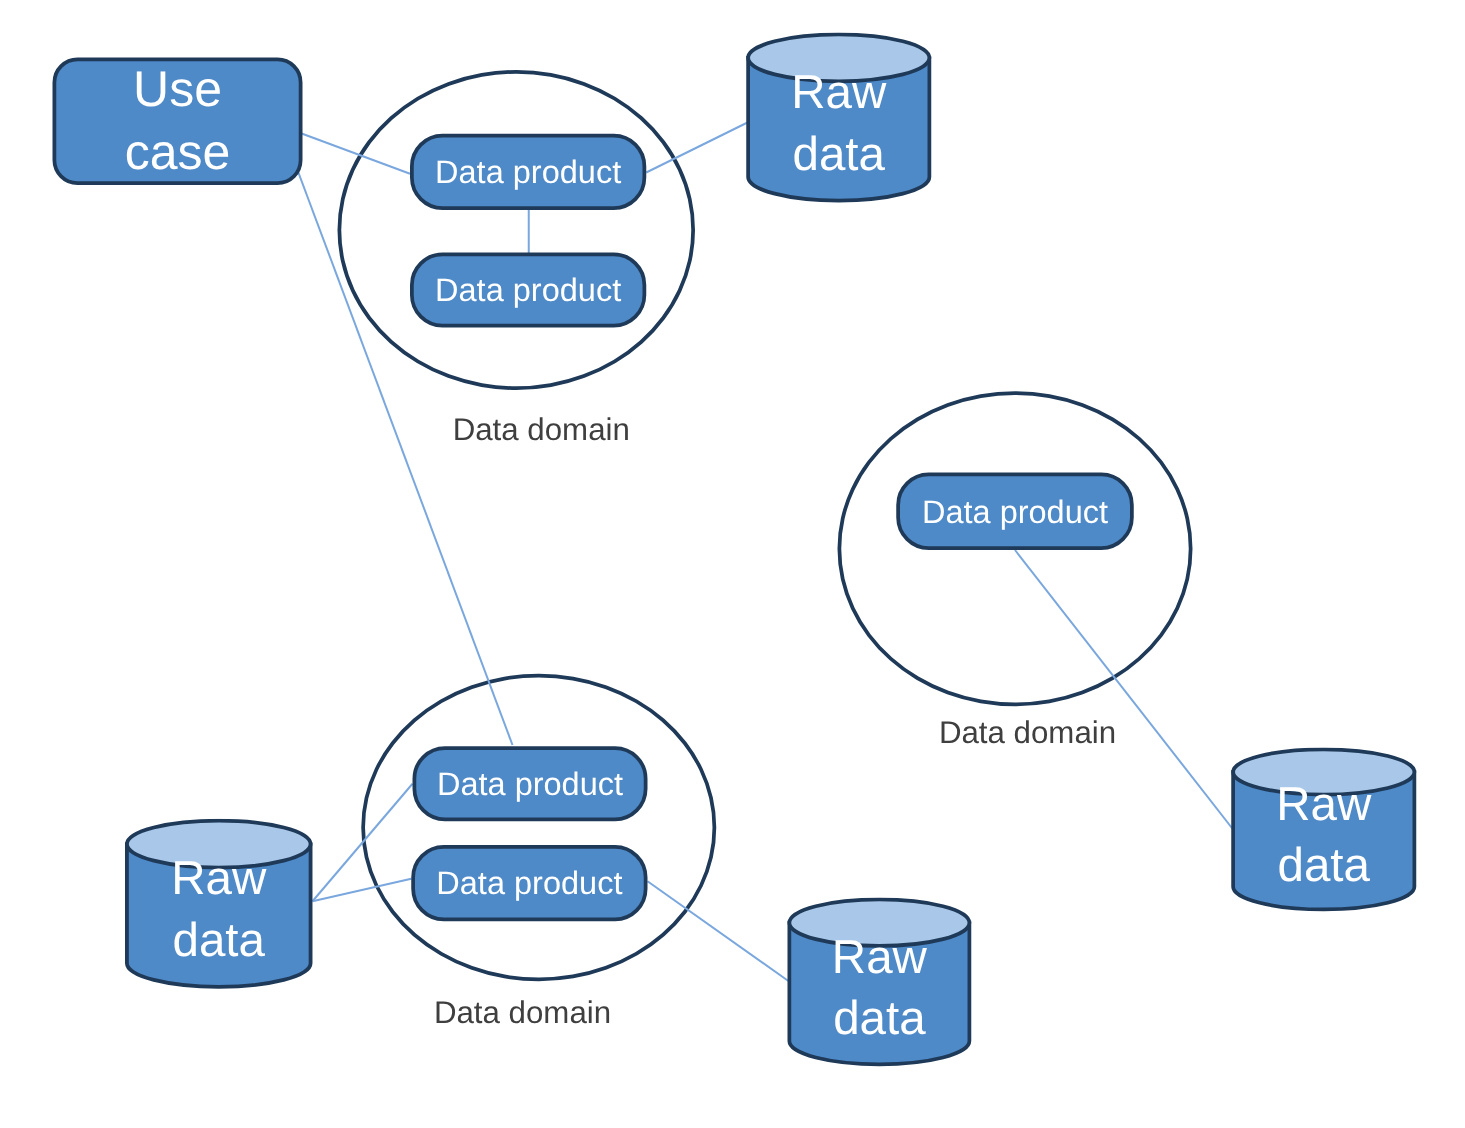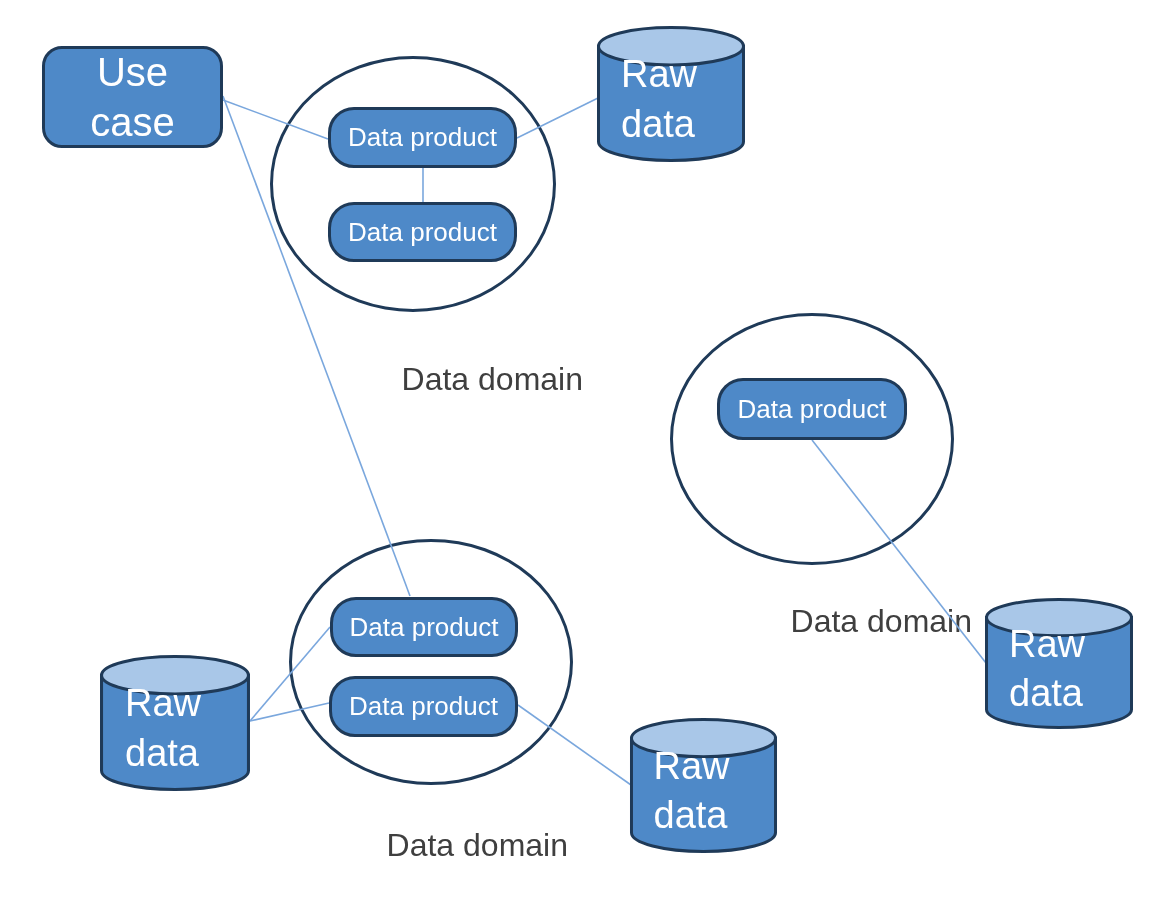--- a/index.html
+++ b/index.html
@@ -22,29 +22,29 @@
   .use-case .wrap{width:110px;}
   .data-product{font-size:26px;}
   .domain-circle{
     border:3px solid var(--shape-border,#1f3a58);
     border-radius:50%;
     background:transparent;
     z-index:1;
   }
   .domain-label{
     position:absolute;z-index:1;
-    font-size:32px;color:var(--label-color,#3f3f3f);
-    text-align:right;white-space:nowrap;margin-top:31px;
+    font-size:25px;color:var(--label-color,#3f3f3f);
+    text-align:center;white-space:nowrap;
   }
   .cylinder{z-index:3;}
   .cylinder svg{position:absolute;left:0;top:0;width:100%;height:100%;}
   .cyl-text{
     position:absolute;left:0;top:0;width:100%;height:100%;
     display:flex;align-items:center;justify-content:center;
-    color:#ffffff;font-size:38px;line-height:1.3;text-align:left;
+    color:#ffffff;font-size:38px;line-height:1.3;text-align:center;
     padding-top:10px;box-sizing:border-box;
   }
   .cyl-text .wrap{width:100px;}
 </style>
 </head>
 <body style="--shape-fill: #4e89c8; --shape-border: #1f3a58; --label-color: #3f3f3f; background: rgb(255, 255, 255);">
 
 <svg id="edge-svg" class="layer">
     <line x1="223" y1="100" x2="328" y2="139" stroke="#7aa7dd" stroke-width="1.6"></line>
     <line x1="223" y1="96" x2="410" y2="596" stroke="#7aa7dd" stroke-width="1.6"></line>
@@ -57,21 +57,21 @@
   </svg>
 
 <div class="node domain-circle" style="left:270px;top:56px;width:286px;height:256px;"></div>
 <div class="node domain-circle" style="left:670px;top:313px;width:284px;height:252px;"></div>
 <div class="node domain-circle" style="left:289px;top:539px;width:284px;height:246px;"></div>
 
 <div class="domain-label" style="left:283px;top:330px;width:300px;">Data domain</div>
 <div class="domain-label" style="left:672px;top:572px;width:300px;">Data domain</div>
 <div class="domain-label" style="left:268px;top:796px;width:300px;">Data domain</div>
 
-<div class="node rect-node use-case" style="left:42px;top:46px;width:181px;height:102px;text-align:center;">
+<div class="node rect-node use-case" style="left:42px;top:46px;width:200px;height:102px;text-align:center;">
   <span class="wrap">Use case</span>
 </div>
 
 <div class="node rect-node data-product" style="left:328px;top:107px;width:189px;height:61px;">
   <span>Data product</span>
 </div>
 <div class="node rect-node data-product" style="left:328px;top:202px;width:189px;height:60px;">
   <span>Data product</span>
 </div>
 <div class="node rect-node data-product" style="left:717px;top:378px;width:190px;height:62px;">

